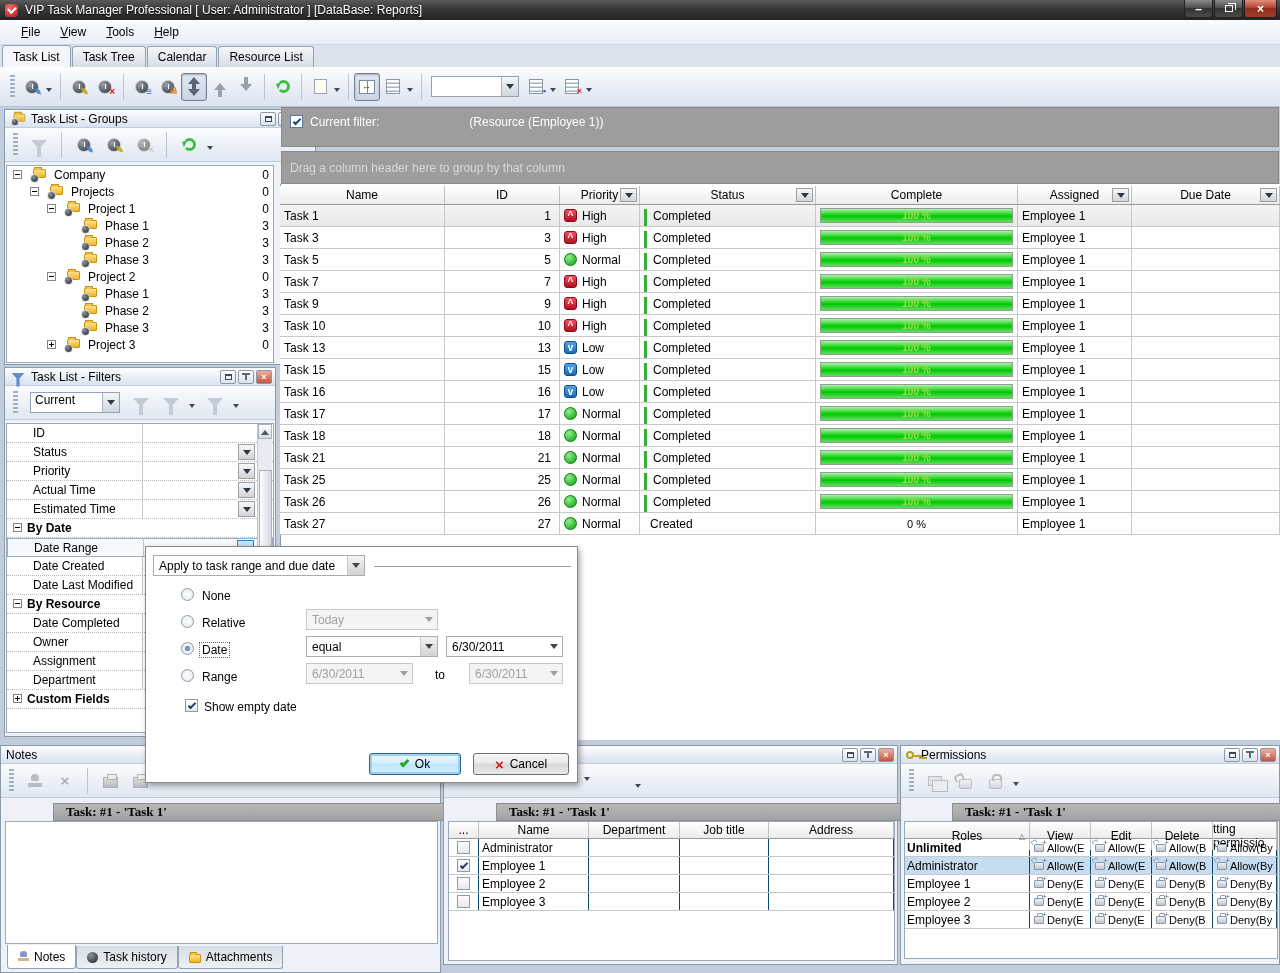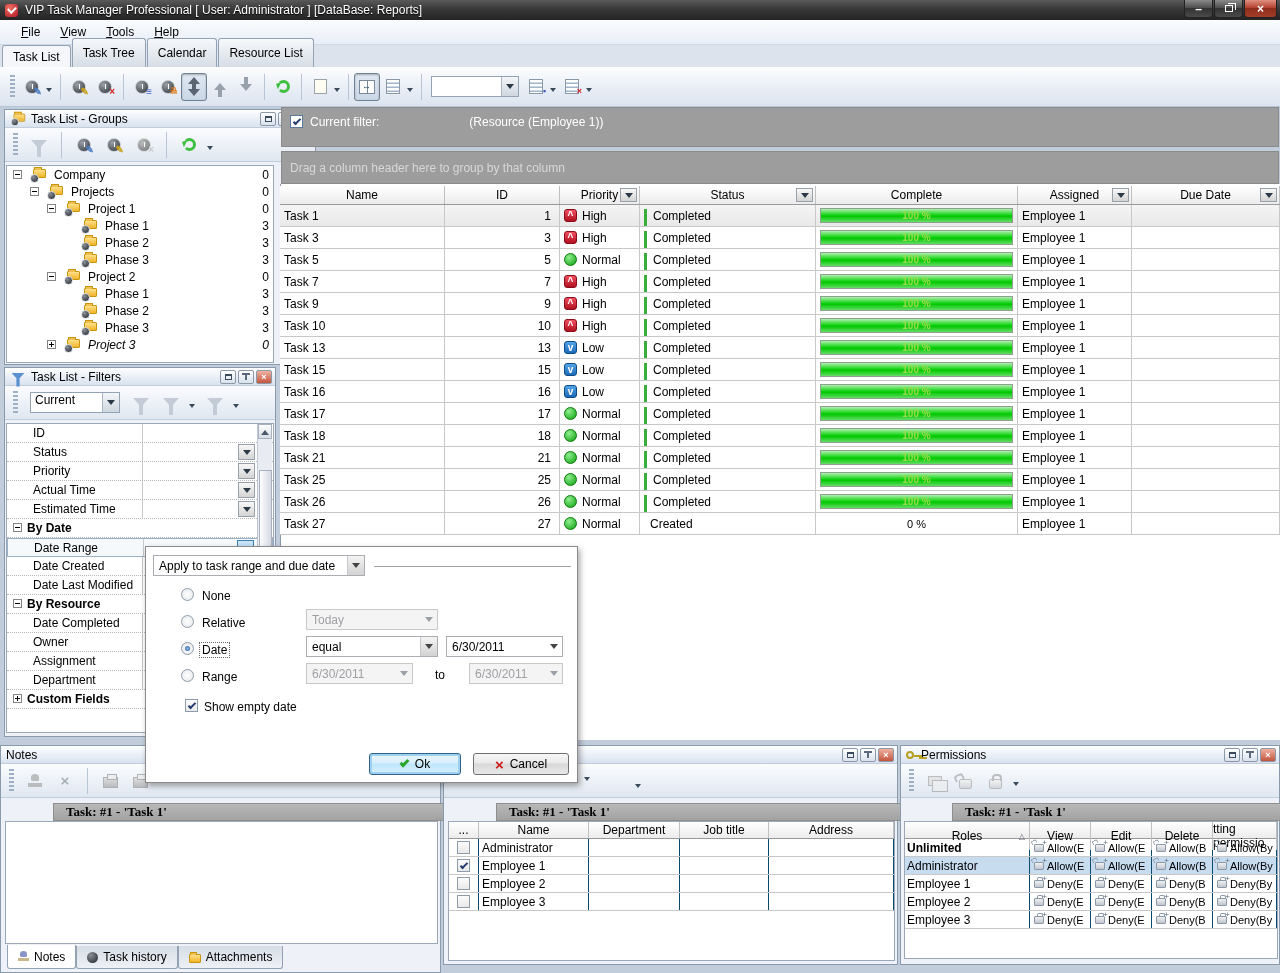--- a/index.html
+++ b/index.html
@@ -17,21 +17,21 @@
   .restore-glyph{width:8px;height:7px;border:1px solid #fff;position:relative;background:transparent;}
   .restore-glyph::before{content:"";position:absolute;left:2px;top:-3px;width:7px;height:6px;border:1px solid #fff;border-bottom:none;border-left:none;}
 
   
   .menubar{position:absolute;left:0;top:20px;width:1280px;height:25px;background:linear-gradient(#fafcfe,#e8eef7);border-bottom:1px solid #cfd9e6;display:flex;align-items:center;padding-left:12px;gap:2px;}
   .menu-item{padding:3px 9px;cursor:default;}
   .menu-item::first-letter{text-decoration:underline;}
 
   
   .tabstrip{position:absolute;left:0;top:45px;width:1280px;height:22px;background:#dde3ec;display:flex;align-items:flex-end;padding-left:2px;}
-  .mtab{height:29px;padding:0 10px;display:flex;align-items:center;border:1px solid #93a2b4;border-bottom:none;border-radius:3px 3px 0 0;background:linear-gradient(#f6f8fa,#d6dde6);margin-right:1px;font-size:12px;}
+  .mtab{height:21px;padding:0 10px;display:flex;align-items:center;border:1px solid #93a2b4;border-bottom:none;border-radius:3px 3px 0 0;background:linear-gradient(#f6f8fa,#d6dde6);margin-right:1px;font-size:12px;}
   .mtab.active{background:#f4f6f9;height:22px;font-weight:normal;position:relative;z-index:2;}
 
   
   .toolbar{position:absolute;left:0;top:67px;width:1280px;height:40px;background:linear-gradient(#fcfdfe,#e9eef6 55%,#dbe4f0);border-bottom:1px solid #b9c6d8;display:flex;align-items:center;padding-left:10px;}
   .tsep{width:1px;height:26px;background:#b9c4d4;margin:0 5px;flex:none;}
   .tbtn{width:26px;height:28px;display:flex;align-items:center;justify-content:center;position:relative;flex:none;border:1px solid transparent;border-radius:3px;}
   .tbtn.pressed{border:1px solid #6f8193;background:linear-gradient(#dfe7f2,#cbd7e6);box-shadow:inset 0 1px 2px rgba(0,0,0,.25);}
   .ddcaret{width:0;height:0;border:3px solid transparent;border-top:4px solid #3a4a5a;margin:10px 3px 0 1px;flex:none;}
   .clockic{width:14px;height:14px;border-radius:50%;background:radial-gradient(circle at 35% 30%,#9aa0a8,#2c3036);border:1px solid #c8cdd4;position:relative;flex:none;}
   .clockic::after{content:"";position:absolute;left:6px;top:3px;width:1px;height:5px;background:#fff;}
@@ -424,21 +424,21 @@
         </div>
         <div class="tree-row" style="padding-left: 57px;">
           <span class="expander-sp"></span>
           <span class="fclock">
             <span class="folder"></span>
             <span class="mclock"></span>
           </span>
           <span class="tree-label">Phase 3</span>
           <span class="tree-count">3</span>
         </div>
-        <div class="tree-row" style="padding-left: 40px; font-style: italic;">
+        <div class="tree-row" style="padding-left: 40px;">
           <span class="expander plus"></span>
           <span class="fclock">
             <span class="folder"></span>
             <span class="mclock"></span>
           </span>
           <span class="tree-label">Project 3</span>
           <span class="tree-count">0</span>
         </div>
       </div>
   </div>

